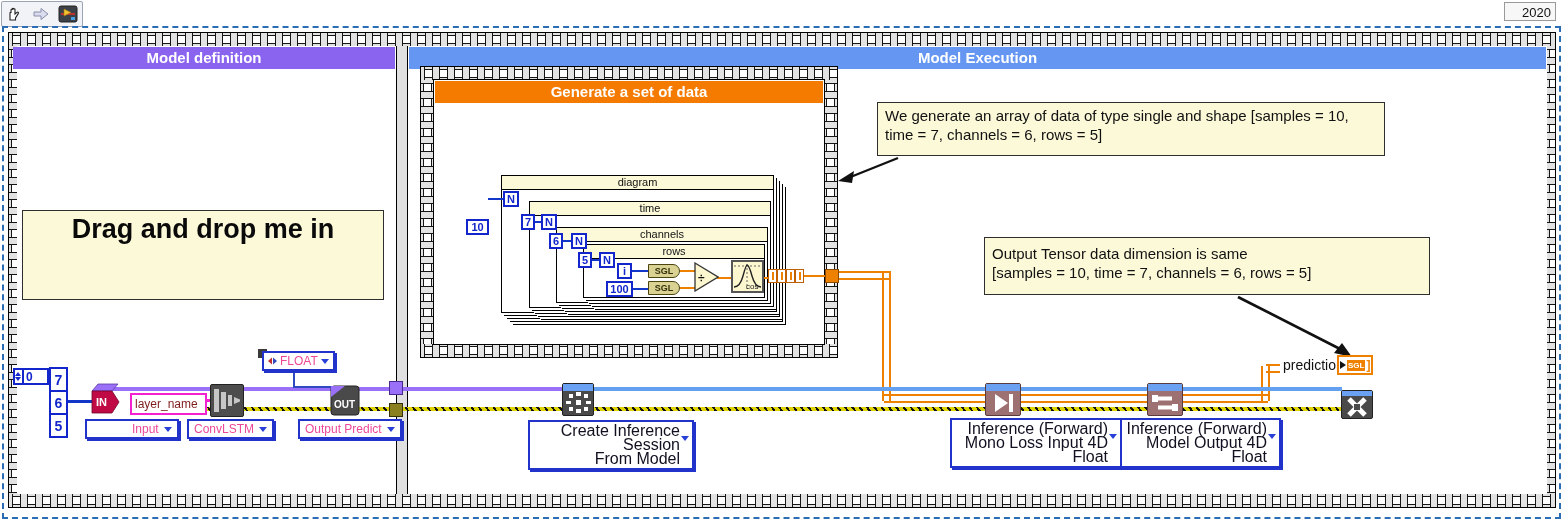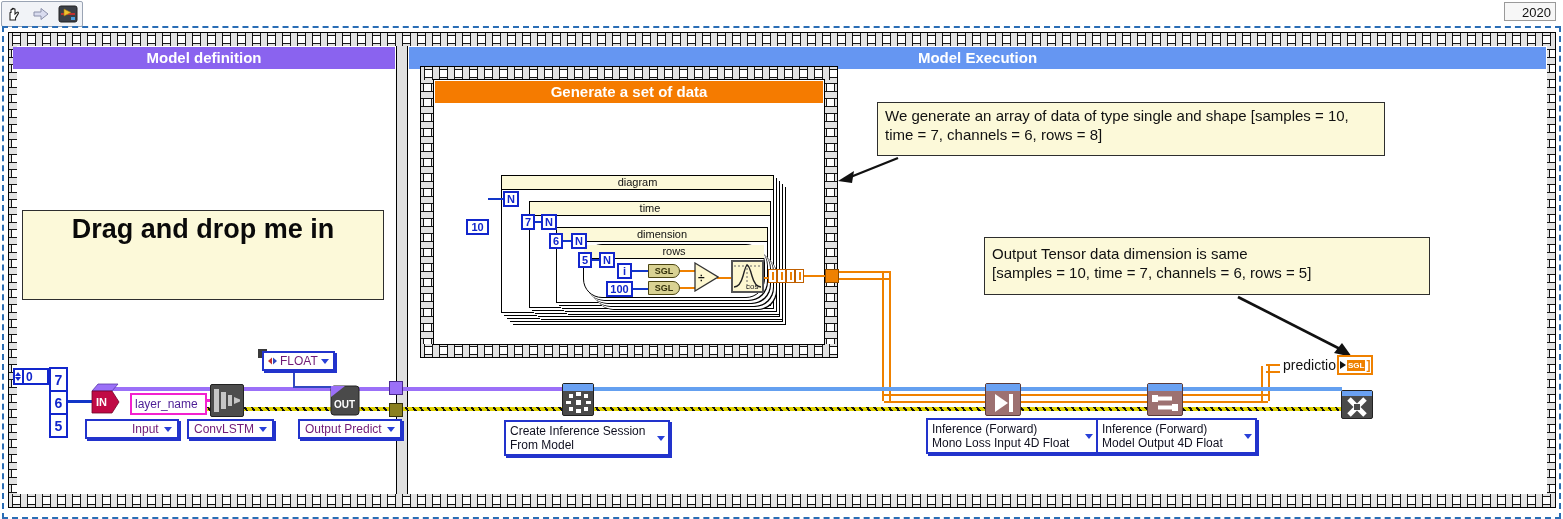--- a/index.html
+++ b/index.html
@@ -8,24 +8,24 @@
   .abs{position:absolute;}
   
   .filmh{background:
     repeating-linear-gradient(90deg,#e2e2e2 0 3px,#151515 3px 4px,transparent 4px 11px,#151515 11px 12px,#e2e2e2 12px 15px),
     linear-gradient(180deg,#e2e2e2 0 2px,#151515 2px 3px,#fff 3px 10px,#151515 10px 11px,#e2e2e2 11px 13px);}
   .filmv{background:
     repeating-linear-gradient(180deg,#e2e2e2 0 3px,#151515 3px 4px,transparent 4px 11px,#151515 11px 12px,#e2e2e2 12px 15px),
     linear-gradient(90deg,#e2e2e2 0 2px,#151515 2px 3px,#fff 3px 10px,#151515 10px 11px,#e2e2e2 11px 13px);}
   .hdr{color:#fff;font-weight:bold;font-size:15px;text-align:center;line-height:22px;}
   .note{background:#fcf9d9;border:1px solid #2e2e2e;color:#111;font-size:15px;line-height:19px;padding:3px 7px;box-sizing:border-box;}
-  .sel{background:#fff;border:2px solid #2233cc;box-shadow:2px 2px 0 #2233cc;color:#701a75;
+  .sel{background:#fff;border:2px solid #2233cc;box-shadow:2px 2px 0 #2233cc;color:#ec4899;
        font-size:12px;line-height:14px;padding:1px 5px;white-space:nowrap;display:flex;align-items:center;gap:5px;}
   .sel2{background:#fff;border:2px solid #2233cc;box-shadow:2px 2px 0 #2233cc;color:#101020;
-       font-size:12px;line-height:14px;text-align:left;padding:2px 12px 2px 4px;}
+       font-size:16px;line-height:14px;text-align:right;padding:2px 12px 2px 4px;margin-left:24px;}
   .caret{width:0;height:0;border-left:4px solid transparent;border-right:4px solid transparent;border-top:5px solid #2840d8;display:inline-block;}
   .blubox{background:#fff;border:2px solid #1226cc;color:#1226cc;font-weight:bold;font-size:11px;
           display:flex;align-items:center;justify-content:center;box-sizing:border-box;}
   .loop{background:#fff;border:1px solid #000;box-sizing:border-box;
         box-shadow:2px 2px 0 #fff,3px 3px 0 #000,5px 5px 0 #fff,6px 6px 0 #000,8px 8px 0 #fff,9px 9px 0 #000,11px 11px 0 #fff,12px 12px 0 #000;}
   .loopbar{background:#fcf9d9;border-bottom:1px solid #000;font-size:11px;text-align:center;line-height:13px;color:#111;height:14px;box-sizing:border-box;}
   .wire{position:absolute;}
   .err{background:repeating-linear-gradient(55deg,#111 0 2px,#e0d400 2px 6px);}
   .o2h{border-top:2px solid #ef8100;border-bottom:2px solid #ef8100;box-sizing:border-box;}
   .o2v{border-left:2px solid #ef8100;border-right:2px solid #ef8100;box-sizing:border-box;}
@@ -100,21 +100,21 @@
     <polygon points="2,9 8,2 28,2 22,9" fill="#9b70f8" stroke="#5a3aa8" stroke-width="0.8"></polygon>
     <polygon points="2,9 22,9 29,20 22,31 2,31" fill="#c00a45" stroke="#70052a" stroke-width="0.8"></polygon>
     <text x="6" y="24" fill="#fff" font-size="11" font-weight="bold" font-family="Liberation Sans, sans-serif">IN</text>
   </svg>
 </div>
 <div class="abs sel" style="left:85px;top:419px;padding-left:45px;">
   <span>Input</span>
     <span class="caret"></span>
 </div>
 
-<div class="abs" style="left:130px;top:393px;width:70px;height:18px;background:#fff;border:2px solid #f321cf;font-size:12px;color:#4c1d95;display:flex;align-items:center;padding-left:3px;box-sizing:content-box;">layer_name</div>
+<div class="abs" style="left:130px;top:393px;width:70px;height:18px;background:#fff;border:2px solid #f321cf;font-size:12px;color:#7f1d1d;display:flex;align-items:center;padding-left:3px;box-sizing:content-box;">layer_name</div>
 
 <div class="abs icon" style="left:210px;top:384px;width:34px;height:33px;background:#4d4d4d;border:1px solid #222;">
   <svg width="32" height="31" viewBox="0 0 32 31">
     <g fill="#c6c6c6">
       <rect x="3" y="4" width="5" height="23"></rect>
       <rect x="10" y="7" width="5" height="17"></rect>
       <rect x="17" y="10" width="4" height="11"></rect>
       <polygon points="23,12 29,14.5 29,16.5 23,19"></polygon>
     </g>
   </svg>
@@ -157,23 +157,23 @@
 <div class="abs" style="left:433px;top:79px;width:392px;height:266px;border:1px solid #000;box-sizing:border-box;"></div>
 <div class="abs hdr" style="left:435px;top:81px;width:388px;height:22px;background:#f57b00;">Generate a set of data</div>
 
 <div class="abs loop" style="left:501px;top:175px;width:273px;height:138px;">
   <div class="loopbar">diagram</div>
 </div>
 <div class="abs loop" style="left:529px;top:201px;width:242px;height:107px;">
   <div class="loopbar">time</div>
 </div>
 <div class="abs loop" style="left:556px;top:227px;width:212px;height:76px;">
-  <div class="loopbar">dimension</div>
-</div>
-<div class="abs loop" style="left:583px;top:244px;width:182px;height:54px;border-radius:19px;">
+  <div class="loopbar">channels</div>
+</div>
+<div class="abs loop" style="left:583px;top:244px;width:182px;height:54px;">
   <div class="loopbar">rows</div>
 </div>
 
 <div class="wire" style="left:488px;top:198px;width:16px;height:2px;background:#1236c8;"></div>
 <div class="wire" style="left:534px;top:221px;width:10px;height:2px;background:#1236c8;"></div>
 <div class="wire" style="left:562px;top:240px;width:12px;height:2px;background:#1236c8;"></div>
 <div class="wire" style="left:590px;top:259px;width:12px;height:2px;background:#1236c8;"></div>
 <div class="wire" style="left:632px;top:270px;width:18px;height:2px;background:#1236c8;"></div>
 <div class="wire" style="left:632px;top:288px;width:18px;height:2px;background:#1236c8;"></div>
 
@@ -229,21 +229,21 @@
 
 <div class="wire o2h" style="left:839px;top:271px;width:52px;height:9px;"></div>
 <div class="wire o2v" style="left:882px;top:273px;width:9px;height:128px;"></div>
 <div class="wire o2h" style="left:884px;top:394px;width:384px;height:9px;"></div>
 <div class="wire o2v" style="left:1261px;top:366px;width:9px;height:35px;"></div>
 <div class="wire o2h" style="left:1266px;top:364px;width:14px;height:9px;"></div>
 <div class="wire o2h" style="left:1330px;top:364px;width:8px;height:9px;"></div>
 
 <div class="wire" style="left:594px;top:387px;width:748px;height:4px;background:#64a0f0;"></div>
 
-<div class="abs note" style="left:877px;top:102px;width:508px;height:54px;">We generate an array of data of type single and shape [samples = 10, time = 7, channels = 6, rows = 8]</div>
+<div class="abs note" style="left:877px;top:102px;width:508px;height:54px;">We generate an array of data of type single and shape [samples = 10, time = 7, channels = 6, rows = 5]</div>
 <svg class="abs" style="left:830px;top:150px;" width="80" height="40" viewBox="0 0 80 40">
   <line x1="68" y1="8" x2="18" y2="28" stroke="#111" stroke-width="2.4"></line>
   <polygon points="8,31 24,21 22,33" fill="#111"></polygon>
 </svg>
 
 <div class="abs note" style="left:984px;top:237px;width:446px;height:58px;padding-top:6px;">
   <div>Output Tensor data dimension is same</div>
   <div>[samples = 10, time = 7, channels = 6, rows = 5]</div>
 </div>
 <svg class="abs" style="left:1230px;top:293px;" width="130" height="70" viewBox="0 0 130 70">

